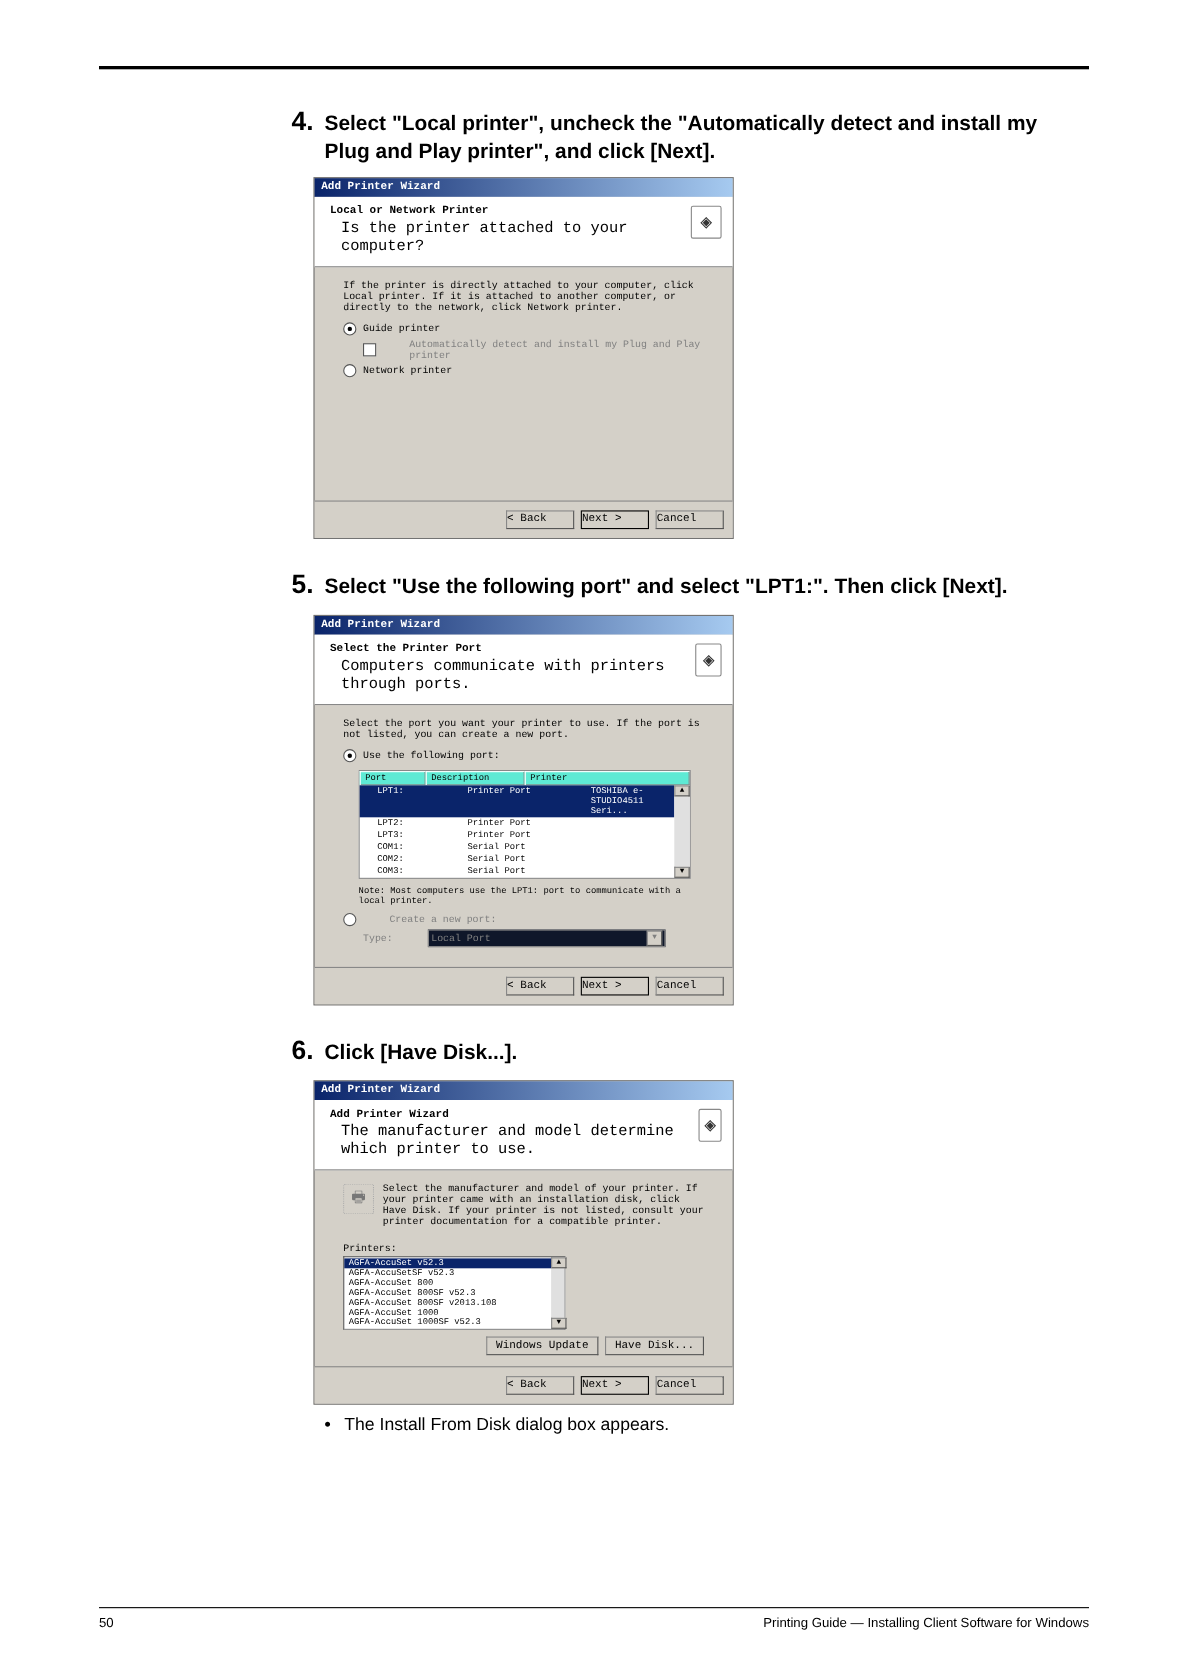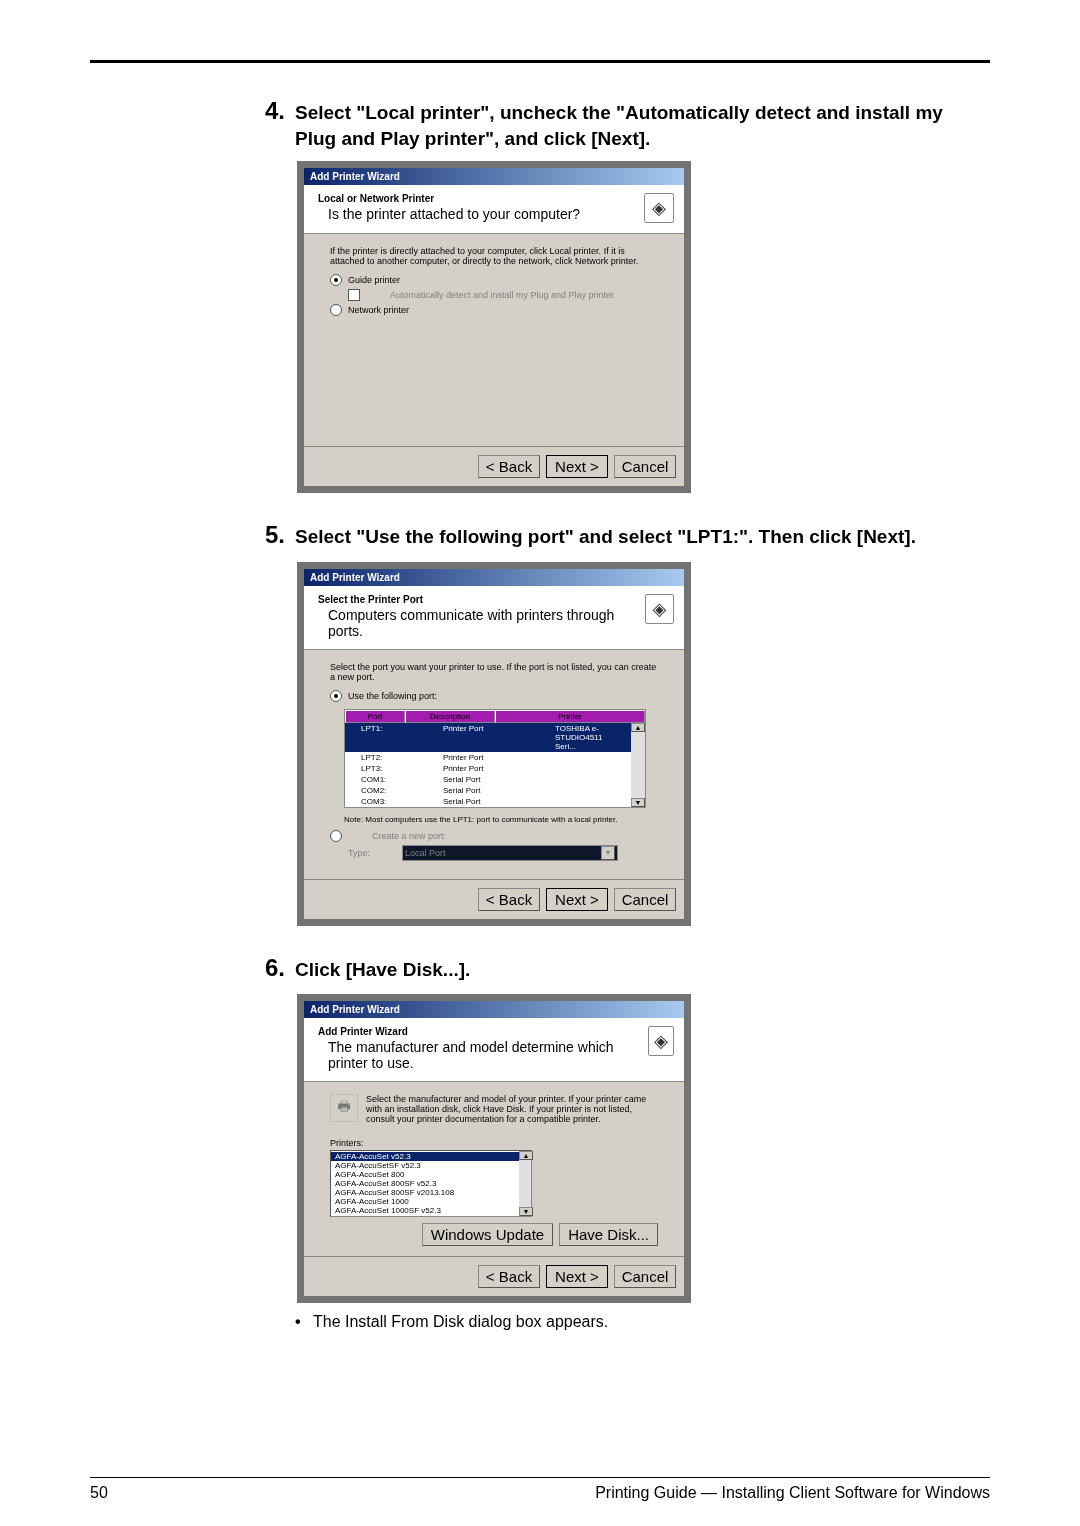--- a/index.html
+++ b/index.html
@@ -41,23 +41,23 @@
     font-weight: bold;
     flex-shrink: 0;
   }
   .step-text {
     font-size: 19px;
     font-weight: bold;
   }
 
   .dialog {
     width: 380px;
-    margin-left: 32px;
-    border: 7px solid #737373;
-    font-family: Liberation Sans, sans-serif;
+    margin-left: 20px;
+    border: 1px solid #737373;
+    font-family: Liberation Mono, monospace;
     font-size: 9px;
     color: #000;
     background: #d4d0c8;
   }
   .titlebar {
     background: linear-gradient(to right, #0a246a, #a6caf0);
     color: #fff;
     font-weight: bold;
     font-size: 10px;
     padding: 3px 6px;
@@ -122,49 +122,47 @@
   .btn-row {
     border-top: 1px solid #888;
     padding: 8px;
     display: flex;
     justify-content: flex-end;
     gap: 6px;
     background: #d4d0c8;
   }
   .btn {
     width: 60px;
-    text-align: center;
     padding: 2px 0;
     background: #d4d0c8;
     border: 1px solid #888;
     border-right-color: #555;
     border-bottom-color: #555;
-    font-size: 15px;
+    font-size: 10px;
     cursor: default;
   }
   .btn.default { border: 1px solid #000; }
 
   
   .port-table {
     border: 1px solid #888;
     background: #fff;
     margin: 4px 0 4px 14px;
     width: 300px;
   }
   .port-head, .port-row {
     display: flex;
     font-size: 8px;
   }
   .port-head > div {
-    background: #a21caf;
+    background: #5eead4;
     border: 1px solid #fff;
     border-right-color: #888;
     border-bottom-color: #888;
     padding: 1px 4px;
-    text-align: center;
   }
   .port-row > div {
     padding: 1px 16px;
   }
   .pc1 { width: 50px; }
   .pc2 { width: 80px; }
   .pc3 { flex: 1; }
   .port-row.sel {
     background: #0a246a;
     color: #fff;
@@ -246,26 +244,26 @@
   .bullet-line {
     display:flex;
     align-items:baseline;
     margin-left: 30px;
     margin-top: 10px;
     font-size: 16px;
   }
   .bullet-dot { width: 18px; font-weight:bold; }
   .footer {
     position:absolute;
-    bottom: 24px;
+    bottom: 44px;
     left: 90px;
     right: 90px;
     display:flex;
     justify-content:space-between;
-    font-size: 16px;
+    font-size: 12px;
     border-top: 1px solid #000;
     padding-top: 6px;
   }
   .pg-left { }
   .pg-right { font-weight: normal; }
 </style>
 </head>
 <body>
 
 <div class="page">

